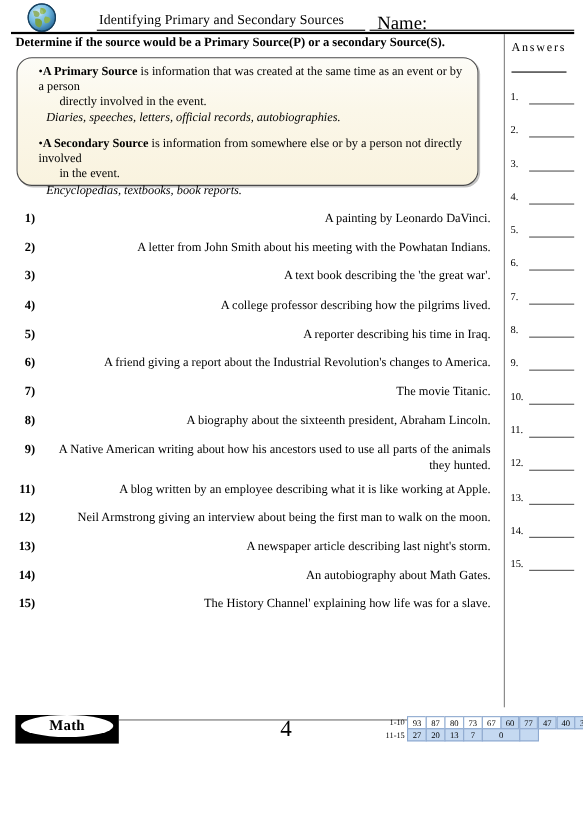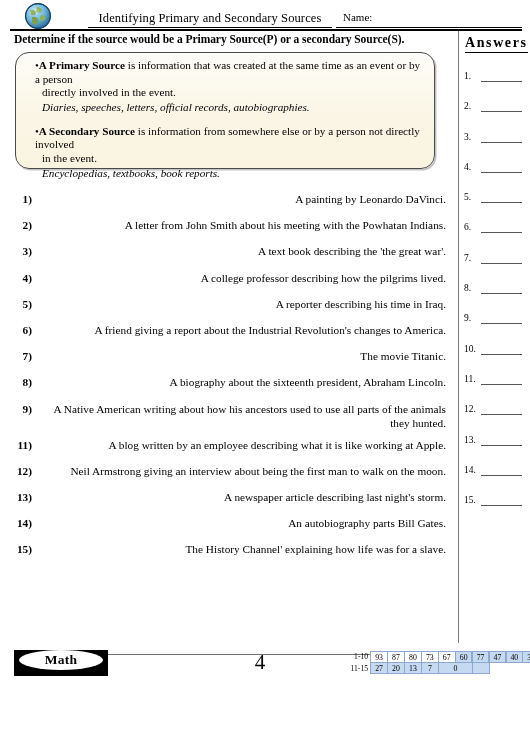--- a/index.html
+++ b/index.html
@@ -14,35 +14,35 @@
 
   
   #header{
     position:absolute;left:0;top:0;width:530px;height:32px;
   }
   #globe-icon{
     position:absolute;left:24px;top:2px;width:28px;height:28px;
   }
   #title-wrap{
     position:absolute;left:90px;top:11px;width:240px;
-    text-align:center;
+    text-align:left;
   }
   #page-title{
     font-size:12.5px;
     line-height:14px;
     letter-spacing:0.1px;
     white-space:nowrap;
   }
   #title-rule{
     position:absolute;left:88px;top:27px;width:244px;height:1px;
     background:#000;
   }
   #name-label{
     position:absolute;left:343px;top:11px;
-    font-size:11px;
+    font-size:17px;
   }
   #name-rule{
     position:absolute;left:336px;top:27px;width:186px;height:1px;
     background:#000;
   }
 
   
   #header-rule{
     position:absolute;left:10px;top:29px;width:512px;height:2px;
     background:#000;
@@ -69,21 +69,21 @@
     background:linear-gradient(to bottom,#fdfcf7 0%,#fbf7e9 40%,#f9f3df 100%);
     box-shadow:1.5px 1.5px 0 rgba(120,120,120,0.45);
     box-sizing:border-box;
     padding:6px 10px 0 19px;
   }
   .co-block{margin:0 0 2px 0;}
   .co-line{
     font-size:11.2px;line-height:13.6px;
   }
   .co-bullet{font-size:11px;}
-  .co-indent{padding-left:7px;}
+  .co-indent{padding-left:7px;margin-left:12px;}
   .co-examples{
     font-style:italic;font-size:11.2px;line-height:14px;
     padding-left:7px;
   }
   .co-gap{height:9px;}
   b.co-term{font-weight:bold;}
 
   
   #questions{
     position:absolute;left:14px;top:192px;width:432px;
@@ -108,25 +108,25 @@
     flex:1;
     text-align:right;
   }
   .q-row.tight{margin-bottom:8px;}
 
   
   #answers{
     position:absolute;left:464px;top:33px;width:62px;
   }
   #answers-title{
-    font-size:14px;font-weight:bold;
+    font-size:11px;font-weight:normal;
     letter-spacing:1.6px;
     border-bottom:1.2px solid #000;
     display:inline-block;
-    padding-bottom:1px;
+    padding-bottom:16px;
     margin-left:1px;
   }
   #answer-list{margin-top:16px;}
   .a-row{
     display:flex;align-items:flex-end;
     height:13px;
     margin-bottom:17.3px;
   }
   .a-num{
     font-size:9.5px;
@@ -300,21 +300,21 @@
     <div class="q-row">
       <div class="q-num">12)</div>
       <div class="q-text">Neil Armstrong giving an interview about being the first man to walk on the moon.</div>
     </div>
     <div class="q-row">
       <div class="q-num">13)</div>
       <div class="q-text">A newspaper article describing last night's storm.</div>
     </div>
     <div class="q-row">
       <div class="q-num">14)</div>
-      <div class="q-text">An autobiography parts Bill Gates.</div>
+      <div class="q-text">An autobiography about Math Gates.</div>
     </div>
     <div class="q-row">
       <div class="q-num">15)</div>
       <div class="q-text">The History Channel' explaining how life was for a slave.</div>
     </div>
   </div>
 
 <div id="answers">
   <div>
     <span id="answers-title">Answers</span>

